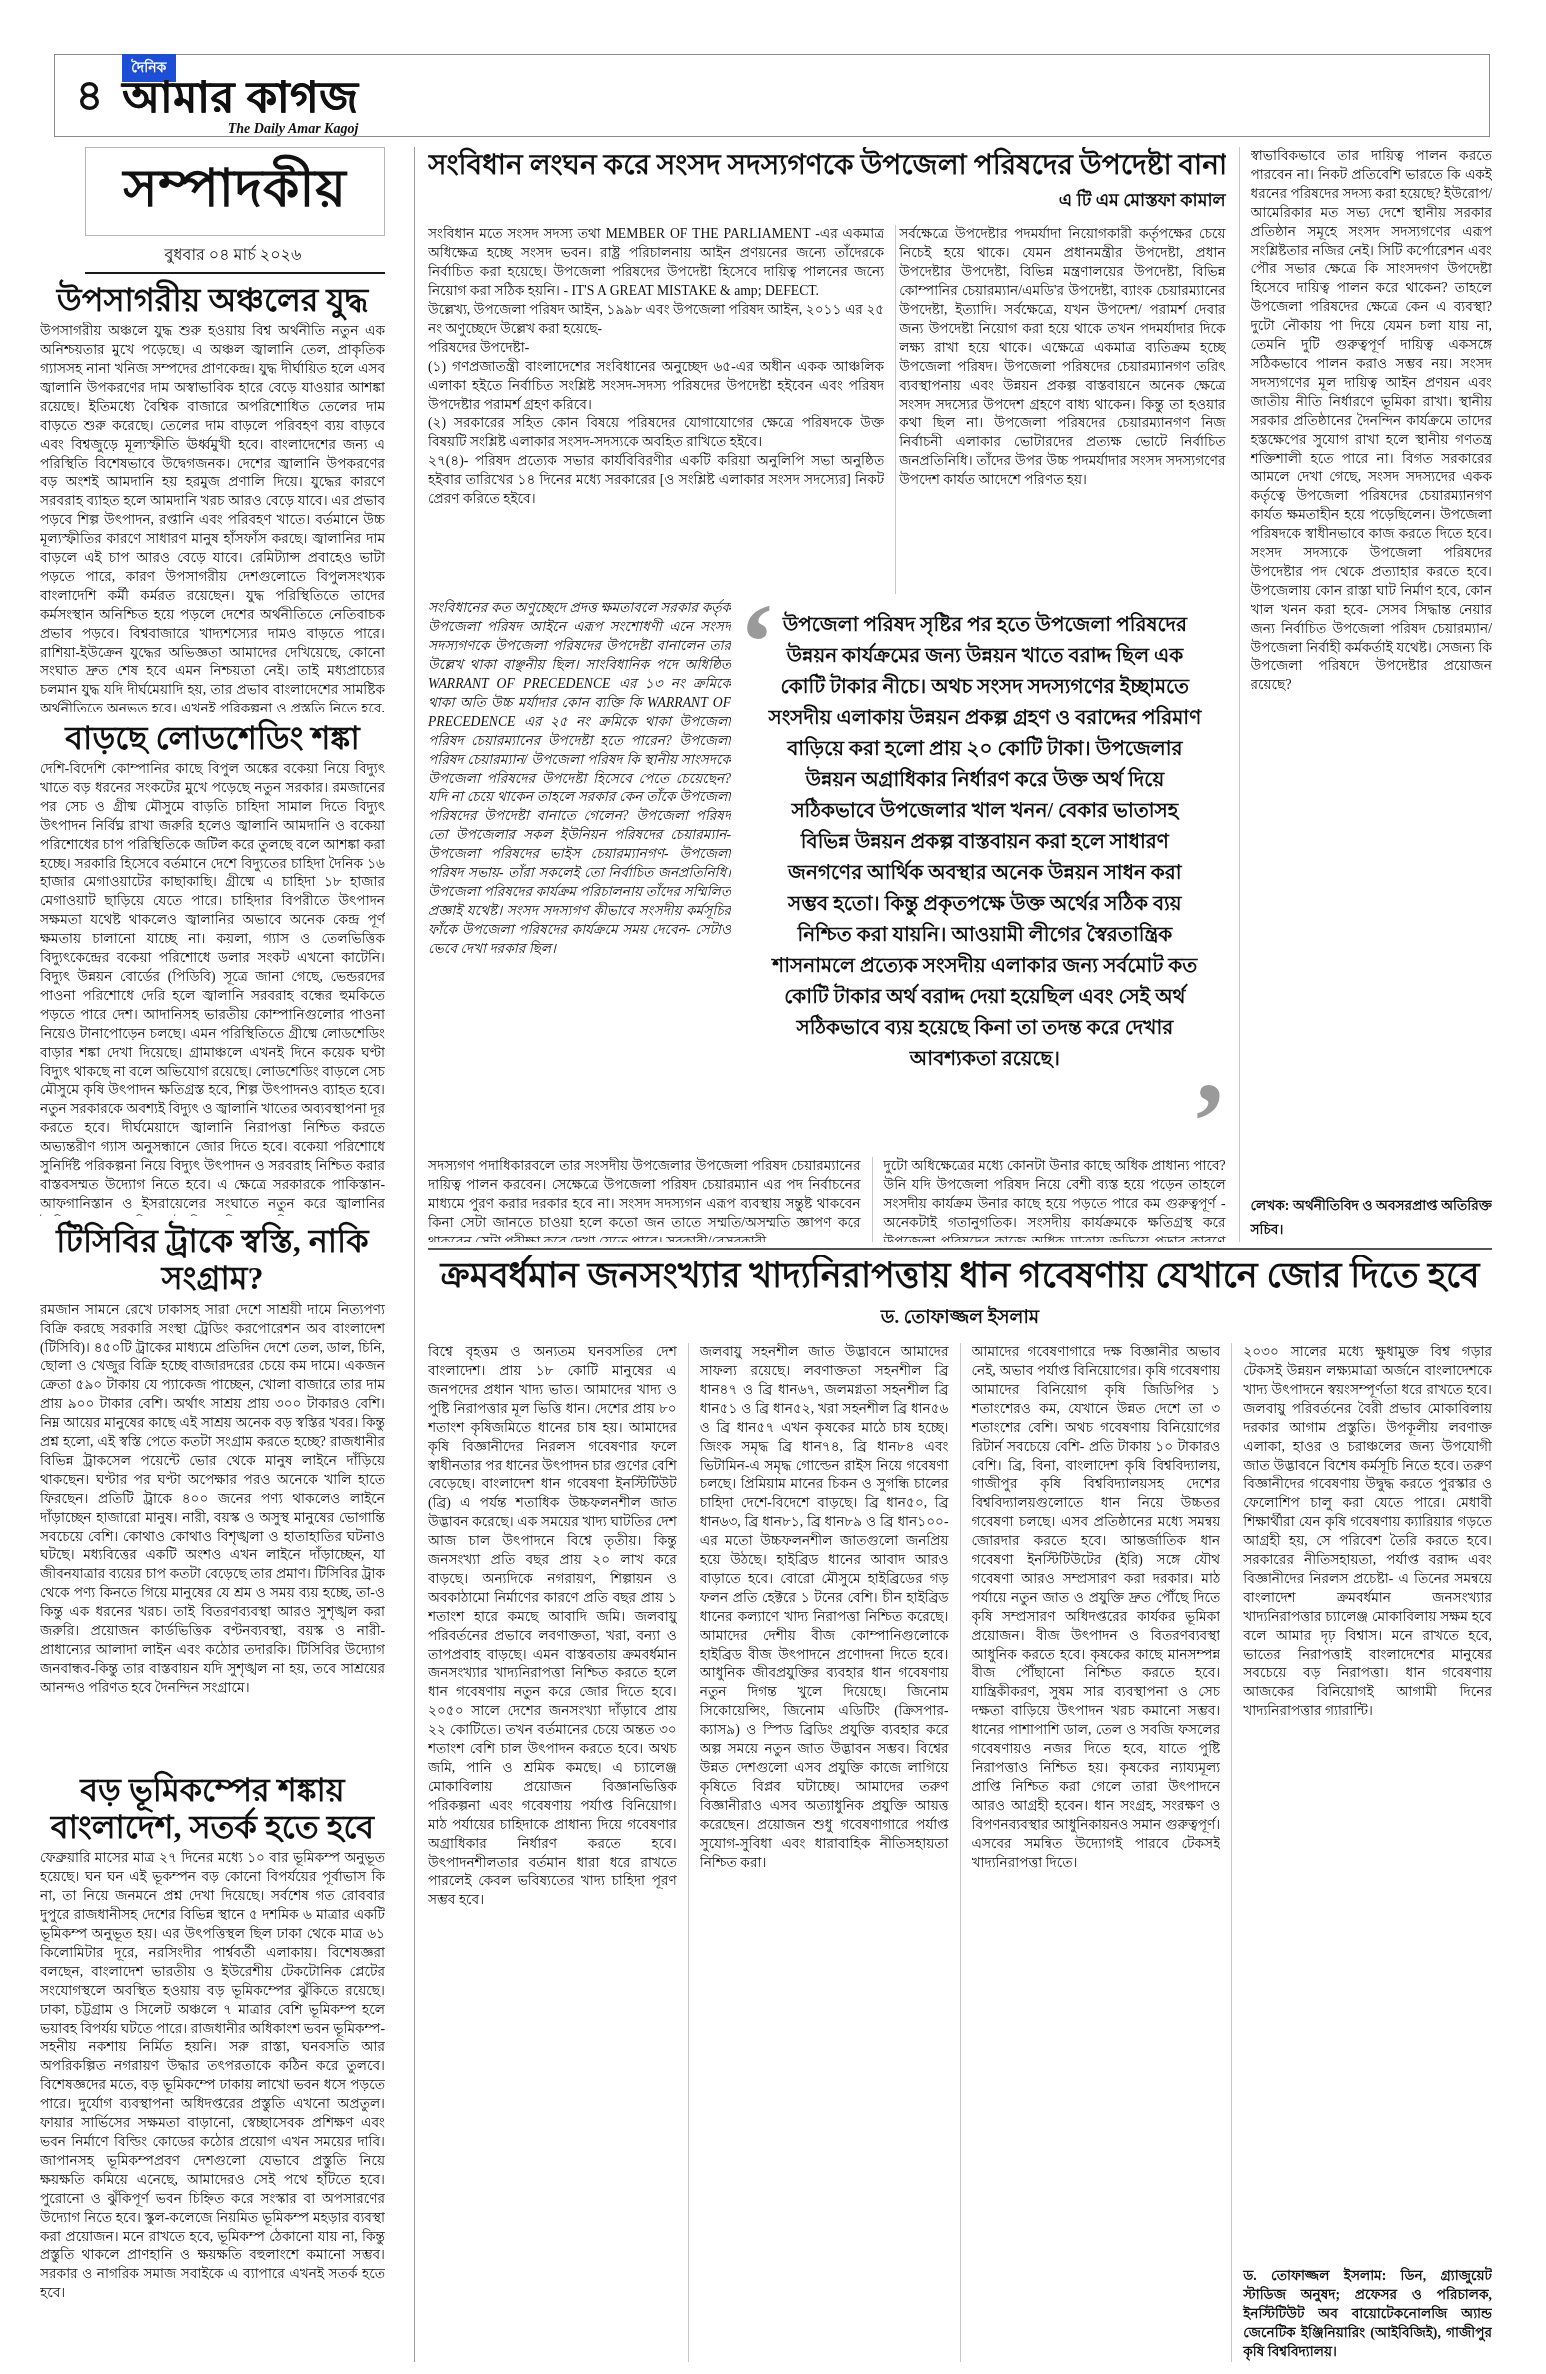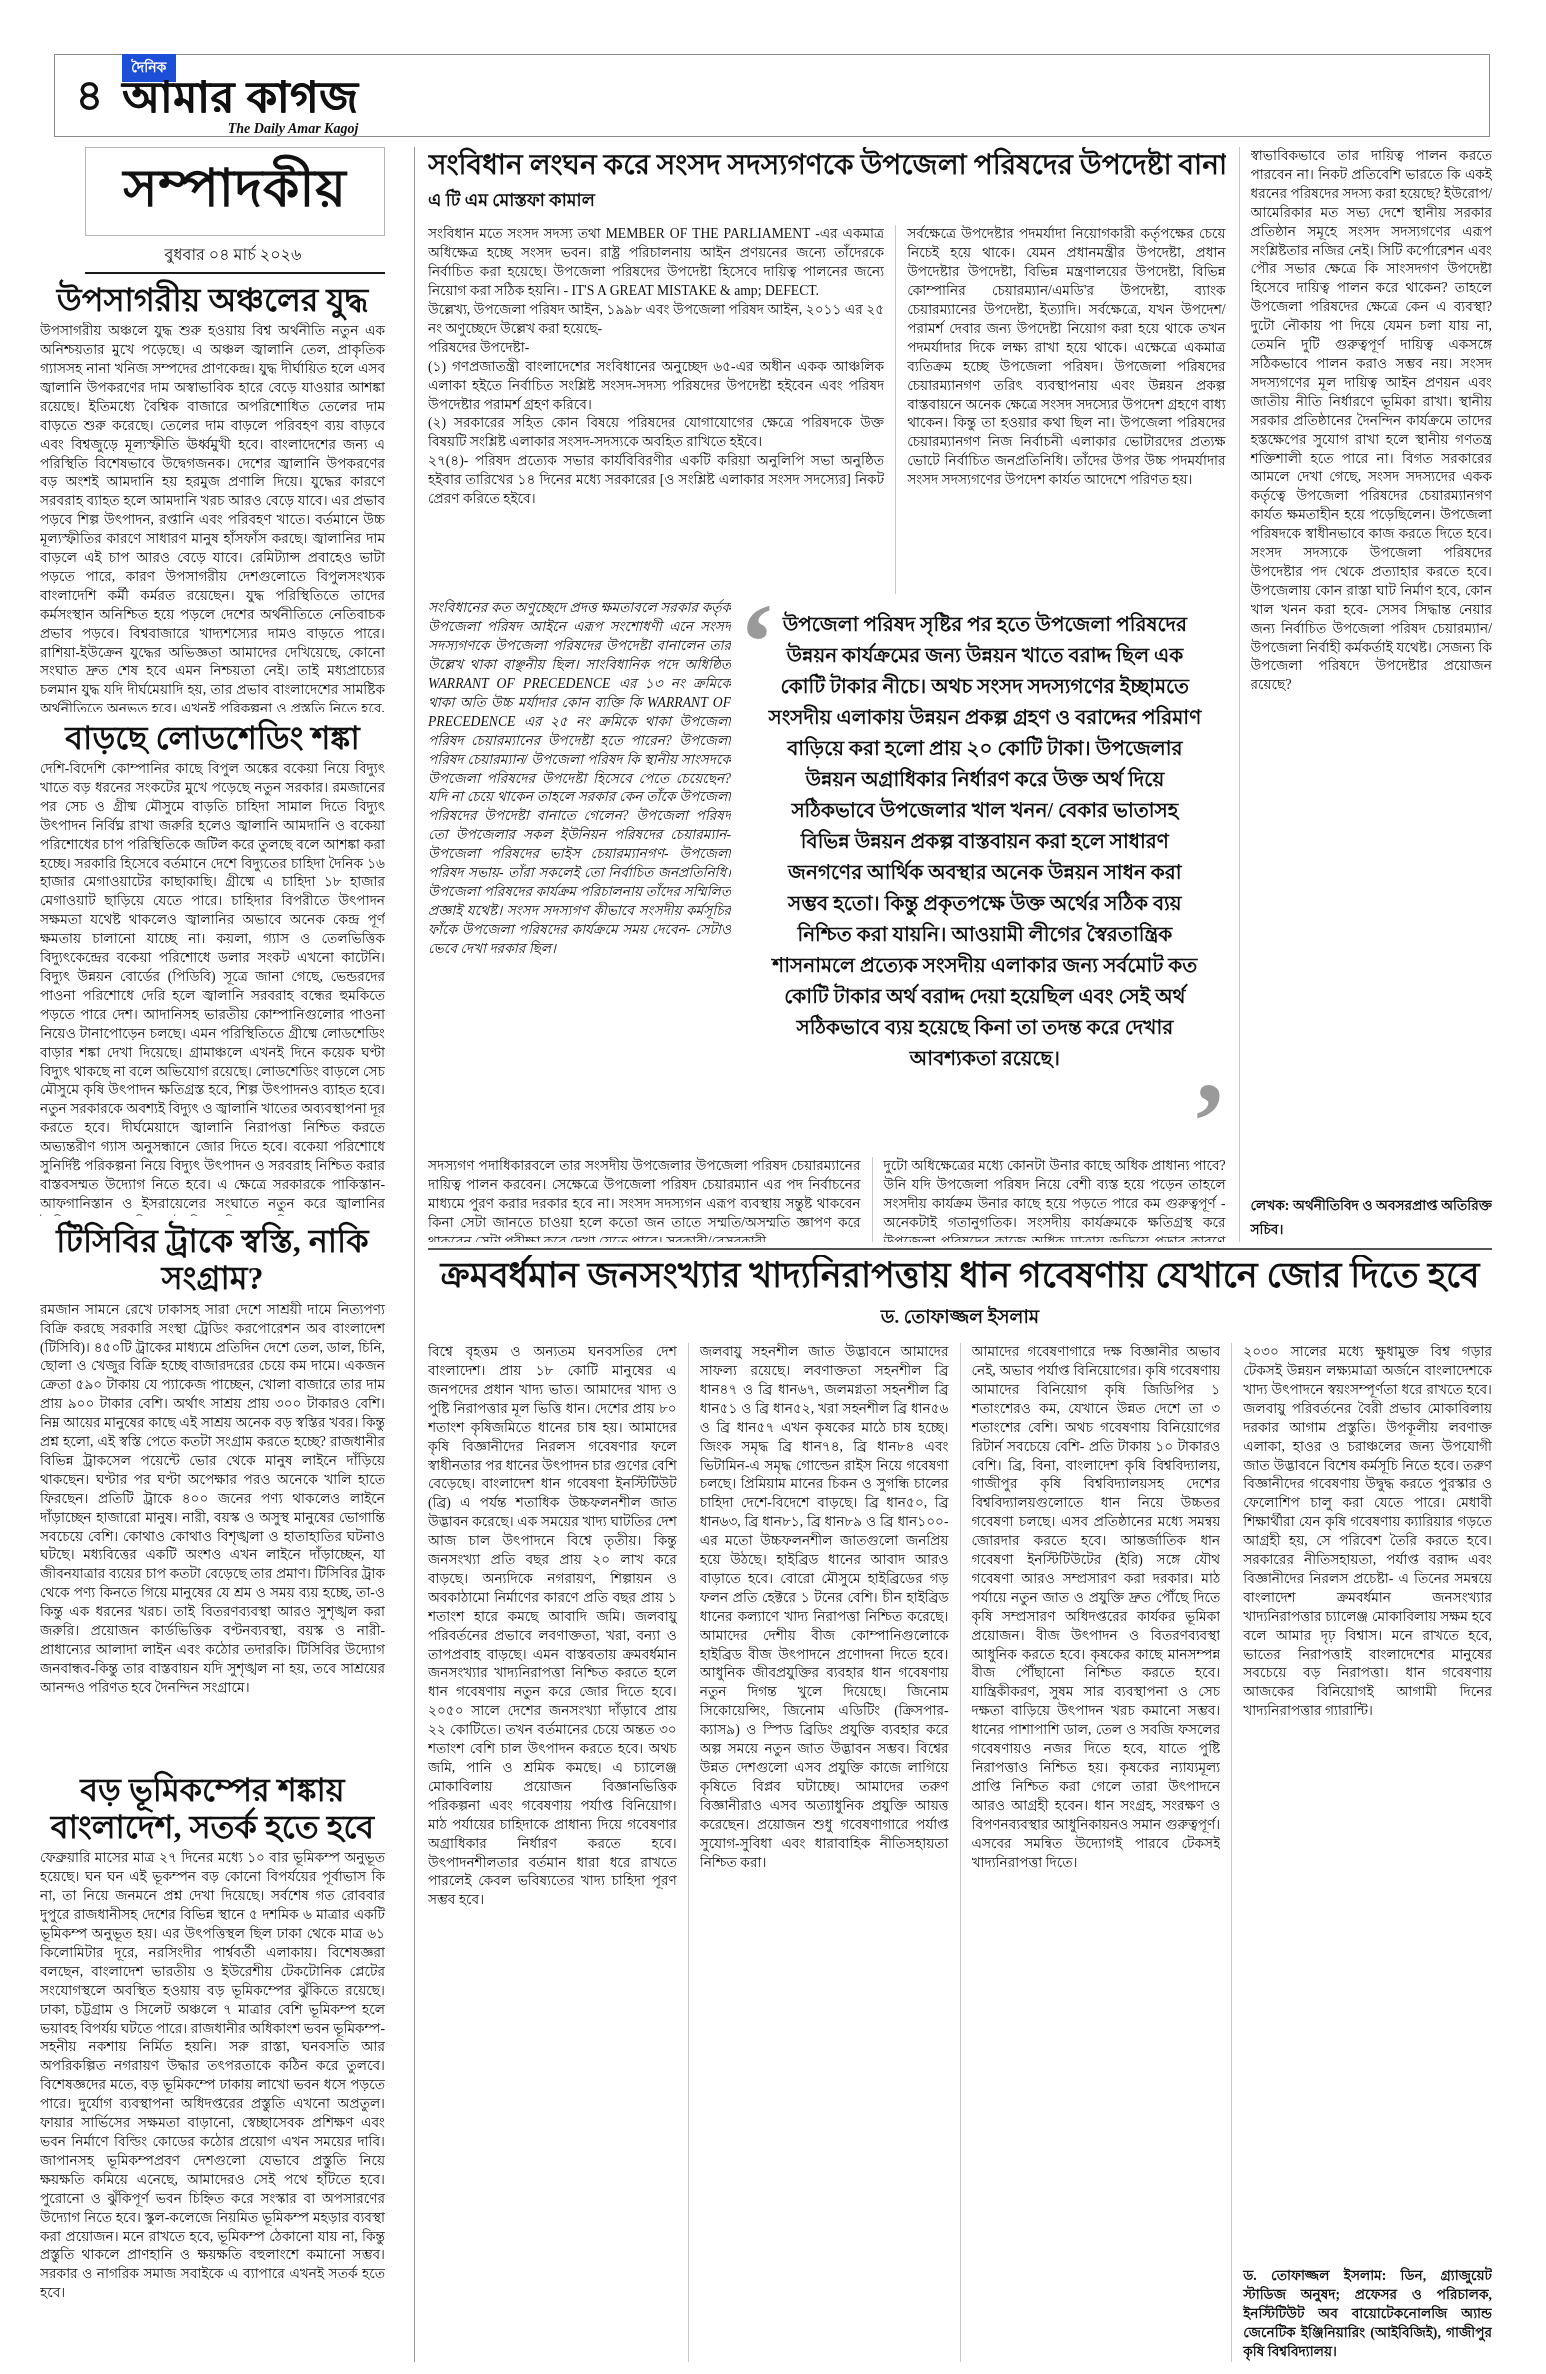--- a/index.html
+++ b/index.html
@@ -22,28 +22,28 @@
   .ed-rule{border-top:2.8px solid #1a1a1a;margin-left:45px;flex:0 0 auto;}
   .rail h2{font-size:32px;font-weight:800;text-align:center;margin:7.4px 0 3.7px 0;line-height:1.15;flex:0 0 auto;}
   .rail .abody{font-size:13.7px;line-height:1.38;text-align:justify;overflow:hidden;flex:0 0 auto;}
   .abody.h1{height:390px;} .abody.h2{height:456px;} .abody.h3{height:464px;} .abody.grow{flex:1 1 auto;}
   
   .main{position:absolute;left:414px;top:147px;width:1078px;height:2215px;border-left:0.9px solid #999;
         padding-left:13px;box-sizing:border-box;display:flex;flex-direction:column;}
   .main-top{height:1095px;display:flex;overflow:hidden;}
   .main-left{width:76%;display:flex;flex-direction:column;padding-right:11px;box-sizing:border-box;}
   .main-headline{font-size:28px;font-weight:900;text-align:center;white-space:nowrap;overflow:hidden;line-height:1.3;flex:0 0 auto;}
-  .main-byline{font-size:17.6px;font-weight:bold;text-align:left;margin:3.7px 0 9.3px 0;flex:0 0 auto;}
+  .main-byline{font-size:17.6px;font-weight:bold;text-align:right;margin:3.7px 0 9.3px 0;flex:0 0 auto;}
   .band{display:flex;overflow:hidden;}
   .band1{height:369px;}
   .band2{height:553px;margin-top:5.6px;}
   .band3{height:85px;margin-top:5.6px;}
   .ncol{font-size:13.7px;line-height:1.38;text-align:justify;overflow:hidden;box-sizing:border-box;}
   .pre{white-space:pre-line;}
-  .b1a{width:58%;} .b1b{width:42%;border-left:0.9px solid #c8c8c8;padding-left:11px;margin-left:11px;}
+  .b1a{width:58%;} .b1b{width:42%;border-left:0.9px solid #c8c8c8;padding-left:3px;margin-left:11px;}
   .b2a{width:38%;font-style:italic;} 
   .pq{position:relative;width:62%;padding:9.3px 24px 9.3px 37px;box-sizing:border-box;}
   .pq-open{position:absolute;left:7.4px;top:-13px;font-size:111px;line-height:1;color:#9a9a9a;font-weight:bold;}
   .pq-close{position:absolute;right:-1.9px;bottom:-24px;font-size:111px;line-height:1;color:#9a9a9a;font-weight:bold;}
   .pq-text{font-size:20px;font-weight:bold;line-height:1.55;text-align:center;overflow:hidden;height:100%;}
   .b3a{width:55%;} .b3b{width:45%;border-left:0.9px solid #c8c8c8;padding-left:11px;margin-left:11px;}
   .main-right{flex:1;border-left:0.9px solid #c8c8c8;padding-left:11px;margin-left:1.9px;display:flex;flex-direction:column;overflow:hidden;}
   .main-right .ncol{flex:1 1 auto;}
   .authnote{font-size:13.7px;font-weight:bold;text-align:justify;flex:0 0 auto;margin-top:3.7px;}
   

